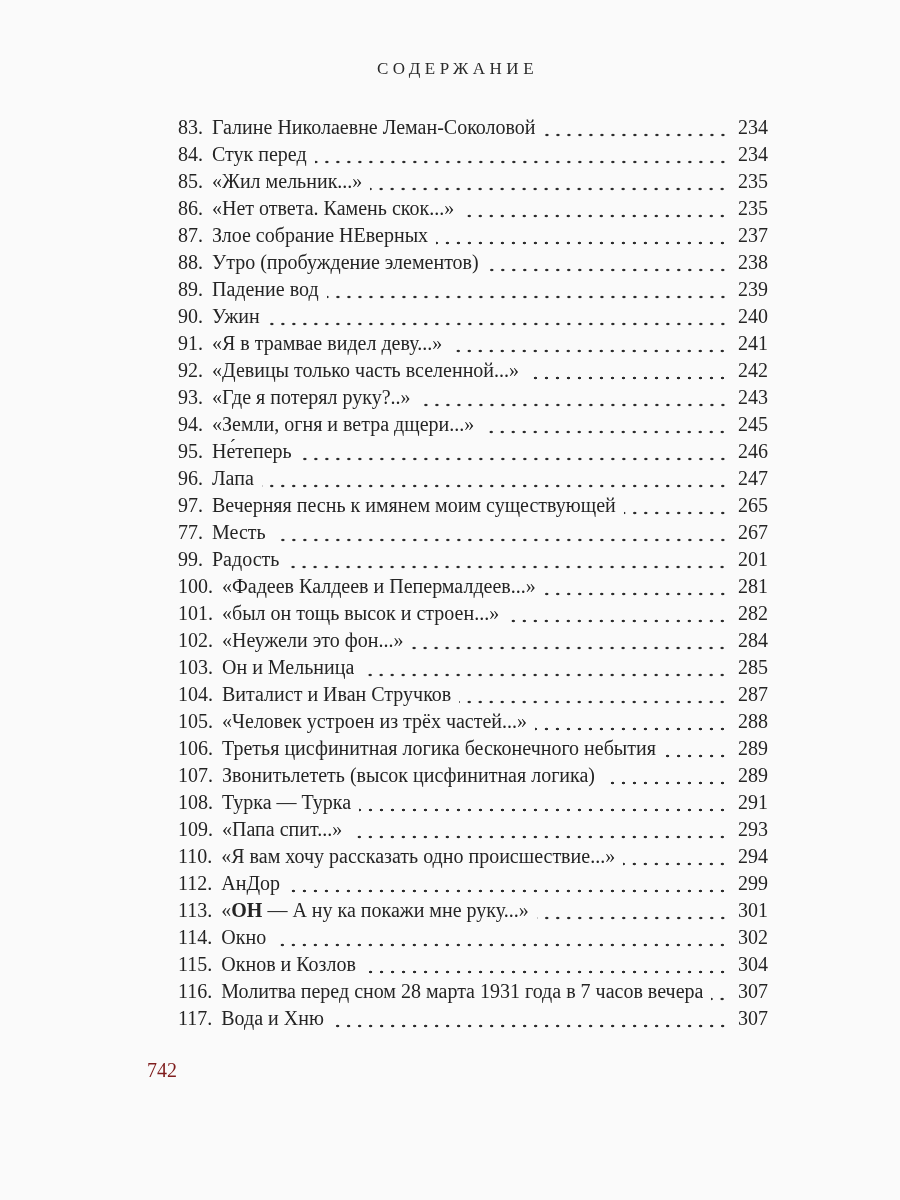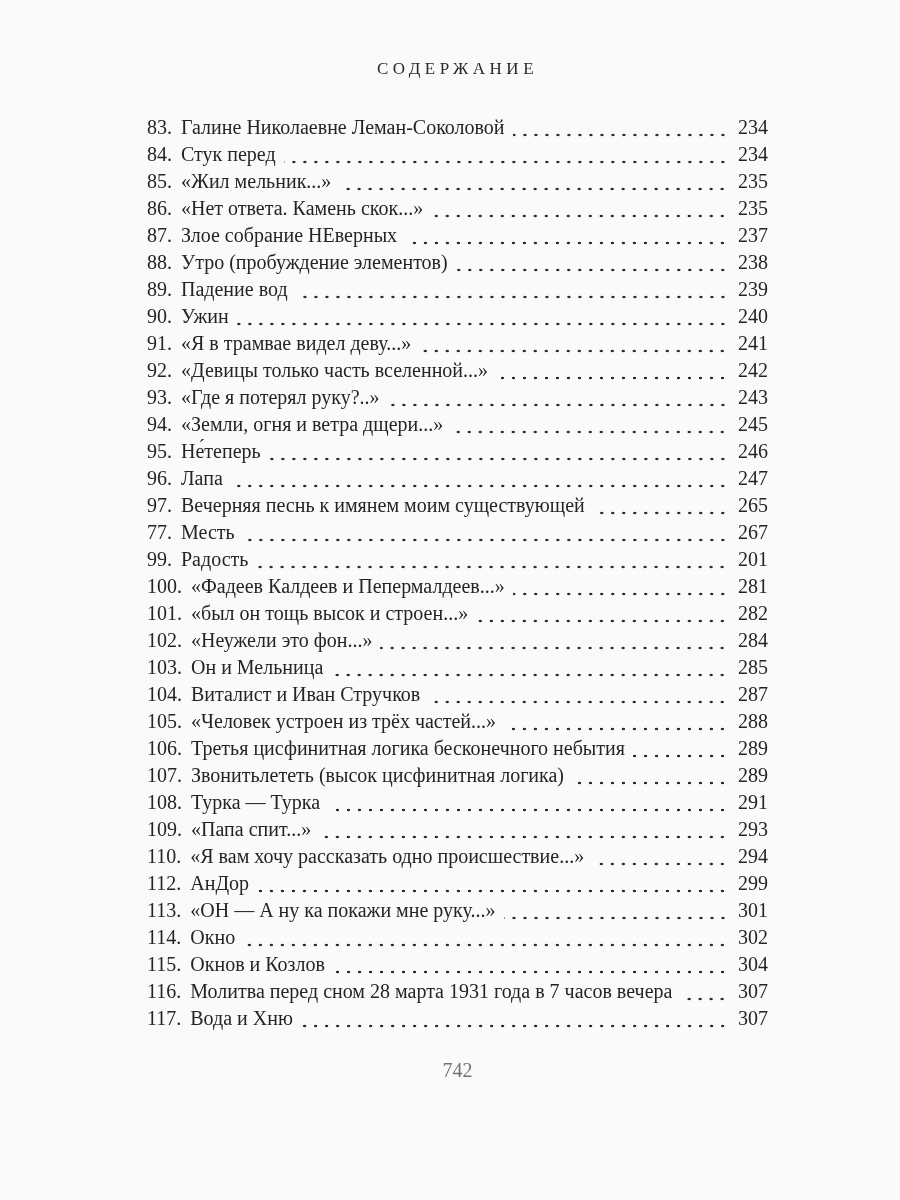--- a/index.html
+++ b/index.html
@@ -41,50 +41,51 @@
     display: flex;
     align-items: baseline;
     height: 27px;
     line-height: 27px;
     font-size: 20px;
     white-space: nowrap;
   }
   .toc-num {
     margin-right: 9px;
     flex: 0 0 auto;
+    margin-left: 31px;
   }
   .toc-entry-title {
     flex: 0 1 auto;
     overflow: hidden;
   }
   .toc-entry-title .seg-bold {
-    font-weight: 400;
+    font-weight: 700;
     margin-top: 35px;
   }
   .toc-leader {
     flex: 1 1 12px;
     min-width: 12px;
     align-self: stretch;
     margin-left: 8px;
     margin-right: 8px;
     background-image: radial-gradient(circle, #2c2c2c 1.15px, rgba(0,0,0,0) 1.6px);
     background-size: 11px 6px;
     background-repeat: repeat-x;
     background-position: right 2px bottom 3px;
   }
   .toc-page-num {
     flex: 0 0 auto;
     text-align: center;
   }
   .folio {
     width: 621px;
     margin: 27px 0 0 147px;
-    text-align: center;
+    text-align: left;
     font-size: 20px;
-    color: #737373;
+    color: #7f1d1d;
   }
 </style>
 </head>
 <body style="background: rgb(250, 250, 250); color: rgb(36, 36, 36);">
 
 <div class="page">
 
   <h1 class="toc-title">СОДЕРЖАНИЕ</h1>
 
   <ol class="toc-list" id="toc-list">

